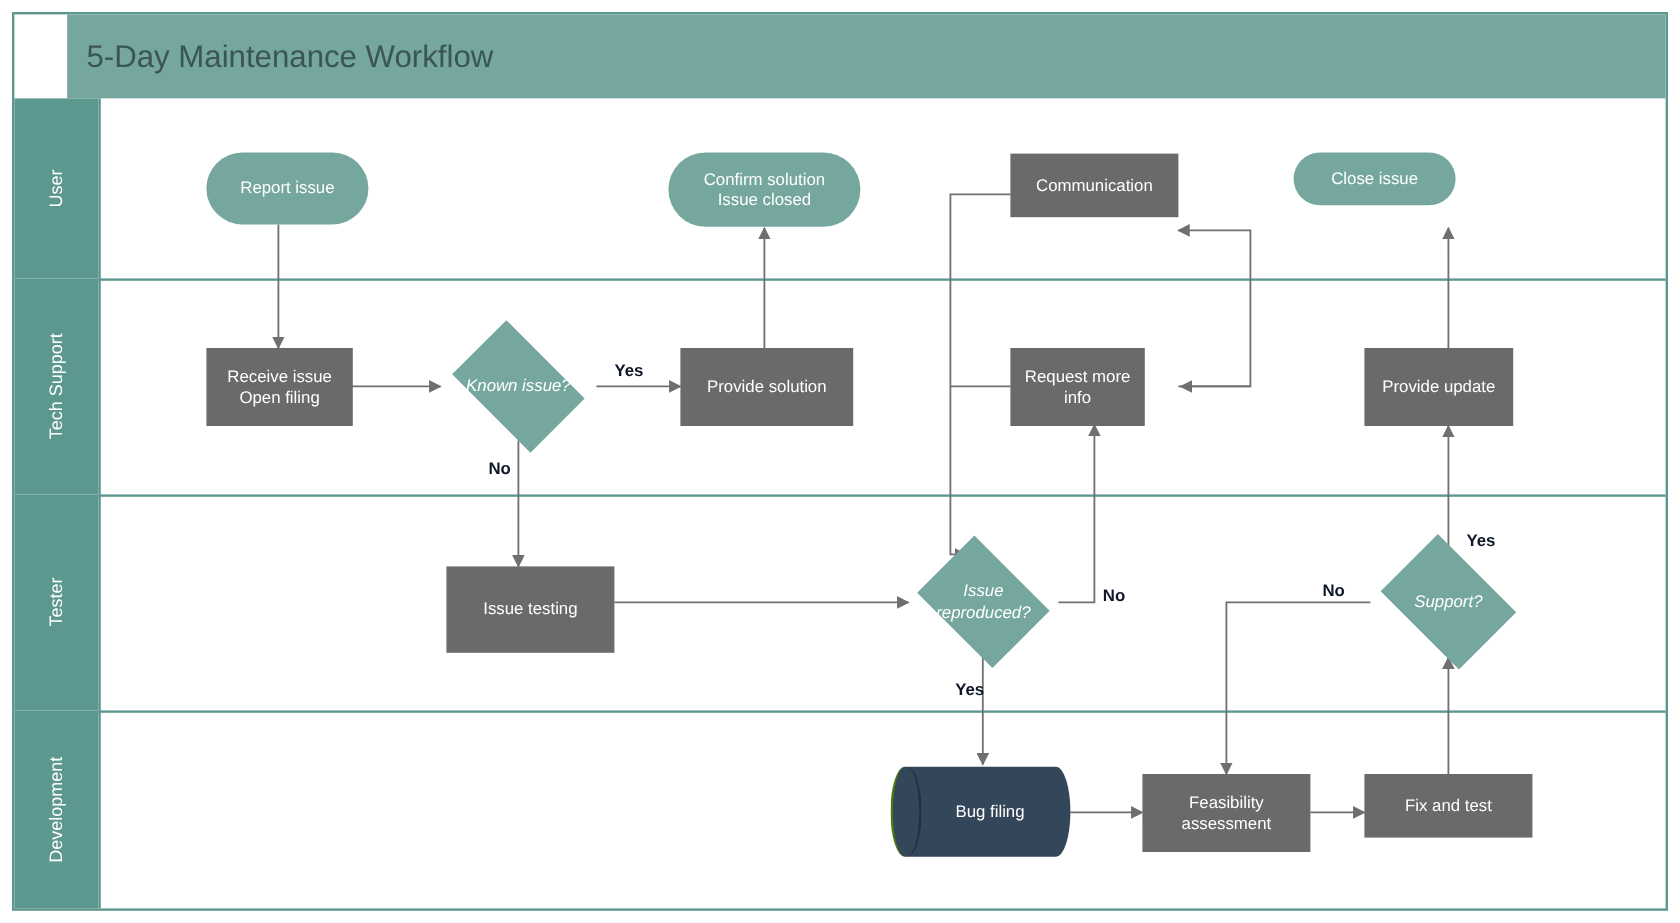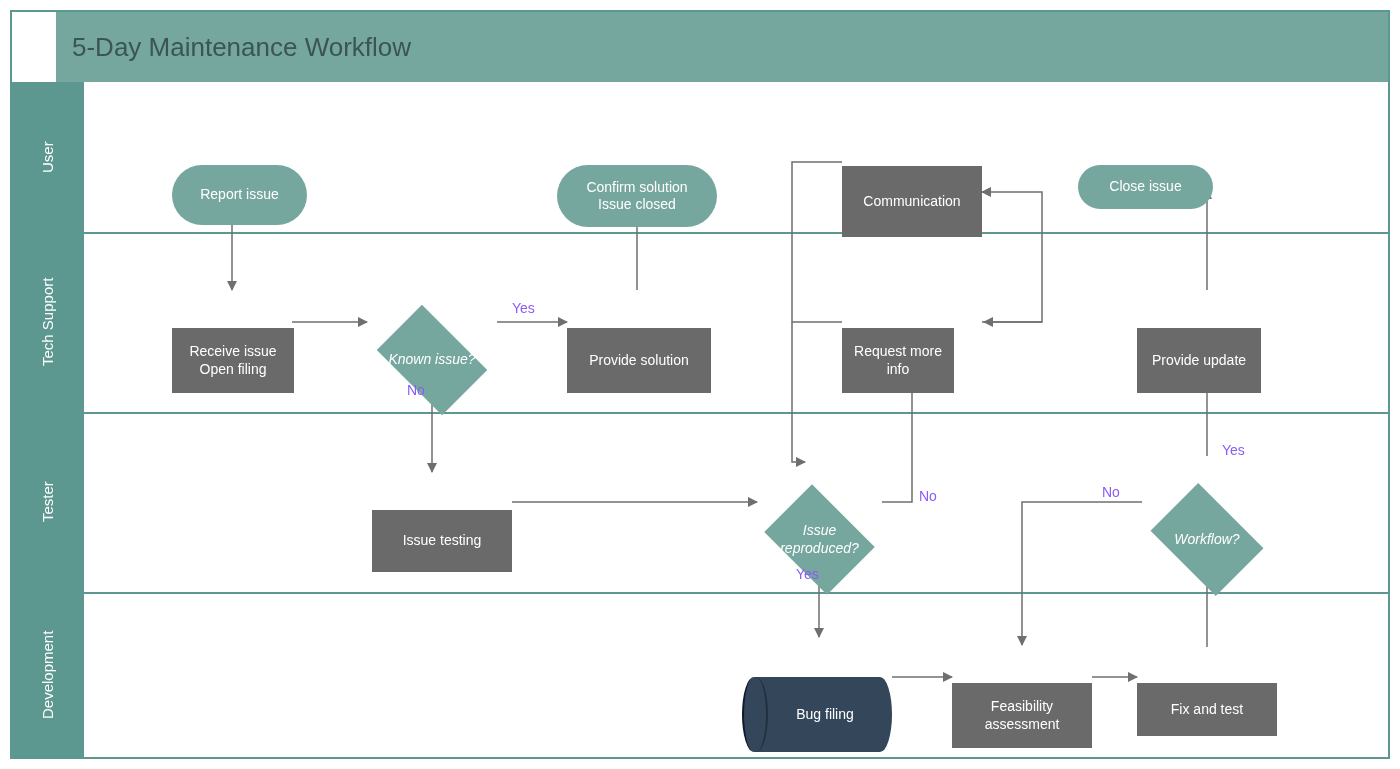--- a/index.html
+++ b/index.html
@@ -68,21 +68,20 @@
     position: absolute;
     display: flex;
     align-items: center;
     justify-content: center;
     text-align: center;
     color: #fff;
     font-size: 14px;
     line-height: 1.25;
     box-sizing: border-box;
     padding: 4px;
-    margin-top: 38px;
   }
   .process {
     background: #6a6a6a;
   }
   .terminator {
     background: #76a79f;
     border-radius: 60px;
   }
   .diamond {
     background: transparent;
@@ -94,39 +93,40 @@
     background: #76a79f;
     transform: rotate(45deg) scale(0.71);
   }
   .diamond .dlabel {
     position: relative;
     z-index: 1;
   }
   .cylinder {
     background: #33465a;
     border-radius: 12px / 50%;
-    border-left: 2px solid #0f172a;
+    border-left: 2px solid #4d7c0f;
   }
   .cylinder::before {
     content: "";
     position: absolute;
     left: 0;
     top: 0;
     bottom: 0;
     width: 22px;
     border-right: 2px solid #22303e;
     border-radius: 12px / 50%;
   }
   .cylinder span {
     padding-left: 14px;
   }
   .edge-label {
     position: absolute;
     font-size: 14px;
-    color: #8b5cf6;
+    color: #0f172a;
+    font-weight: bold;
   }
 </style>
 </head>
 <body>
 
 <div class="diagram">
 
   <div class="title-bar">
     <span>5-Day Maintenance Workflow</span>
   </div>
@@ -188,21 +188,21 @@
 
   <div class="node terminator" style="left:160px;top:115px;width:135px;height:60px">
     <span>Report issue</span>
   </div>
   <div class="node terminator" style="left:545px;top:115px;width:160px;height:62px">
     <span>
       <span>Confirm solution</span><br>
       <span>Issue closed</span>
     </span>
   </div>
-  <div class="node process" style="left:830px;top:116px;width:140px;height:71px">
+  <div class="node process" style="left:830px;top:116px;width:140px;height:53px">
     <span>Communication</span>
   </div>
   <div class="node terminator" style="left:1066px;top:115px;width:135px;height:44px">
     <span>Close issue</span>
   </div>
 
   <div class="node process" style="left:160px;top:278px;width:122px;height:65px">
     <span>
       <span>Receive issue</span><br>
       <span>Open filing</span>
@@ -215,33 +215,33 @@
   <div class="node process" style="left:555px;top:278px;width:144px;height:65px">
     <span>Provide solution</span>
   </div>
   <div class="node process" style="left:830px;top:278px;width:112px;height:65px">
     <span>Request more info</span>
   </div>
   <div class="node process" style="left:1125px;top:278px;width:124px;height:65px">
     <span>Provide update</span>
   </div>
 
-  <div class="node process" style="left:360px;top:460px;width:140px;height:62px">
+  <div class="node process" style="left:360px;top:460px;width:140px;height:72px">
     <span>Issue testing</span>
   </div>
   <div class="node diamond" style="left:745px;top:442px;width:125px;height:95px">
     <div class="shape"></div>
     <span class="dlabel">
       <span>Issue</span><br>
       <span>reproduced?</span>
     </span>
   </div>
   <div class="node diamond" style="left:1130px;top:442px;width:130px;height:95px">
     <div class="shape"></div>
-    <span class="dlabel">Workflow?</span>
+    <span class="dlabel">Support?</span>
   </div>
 
   <div class="node cylinder" style="left:730px;top:627px;width:150px;height:75px">
     <span>Bug filing</span>
   </div>
   <div class="node process" style="left:940px;top:633px;width:140px;height:65px">
     <span>
       <span>Feasibility</span><br>
       <span>assessment</span>
     </span>

